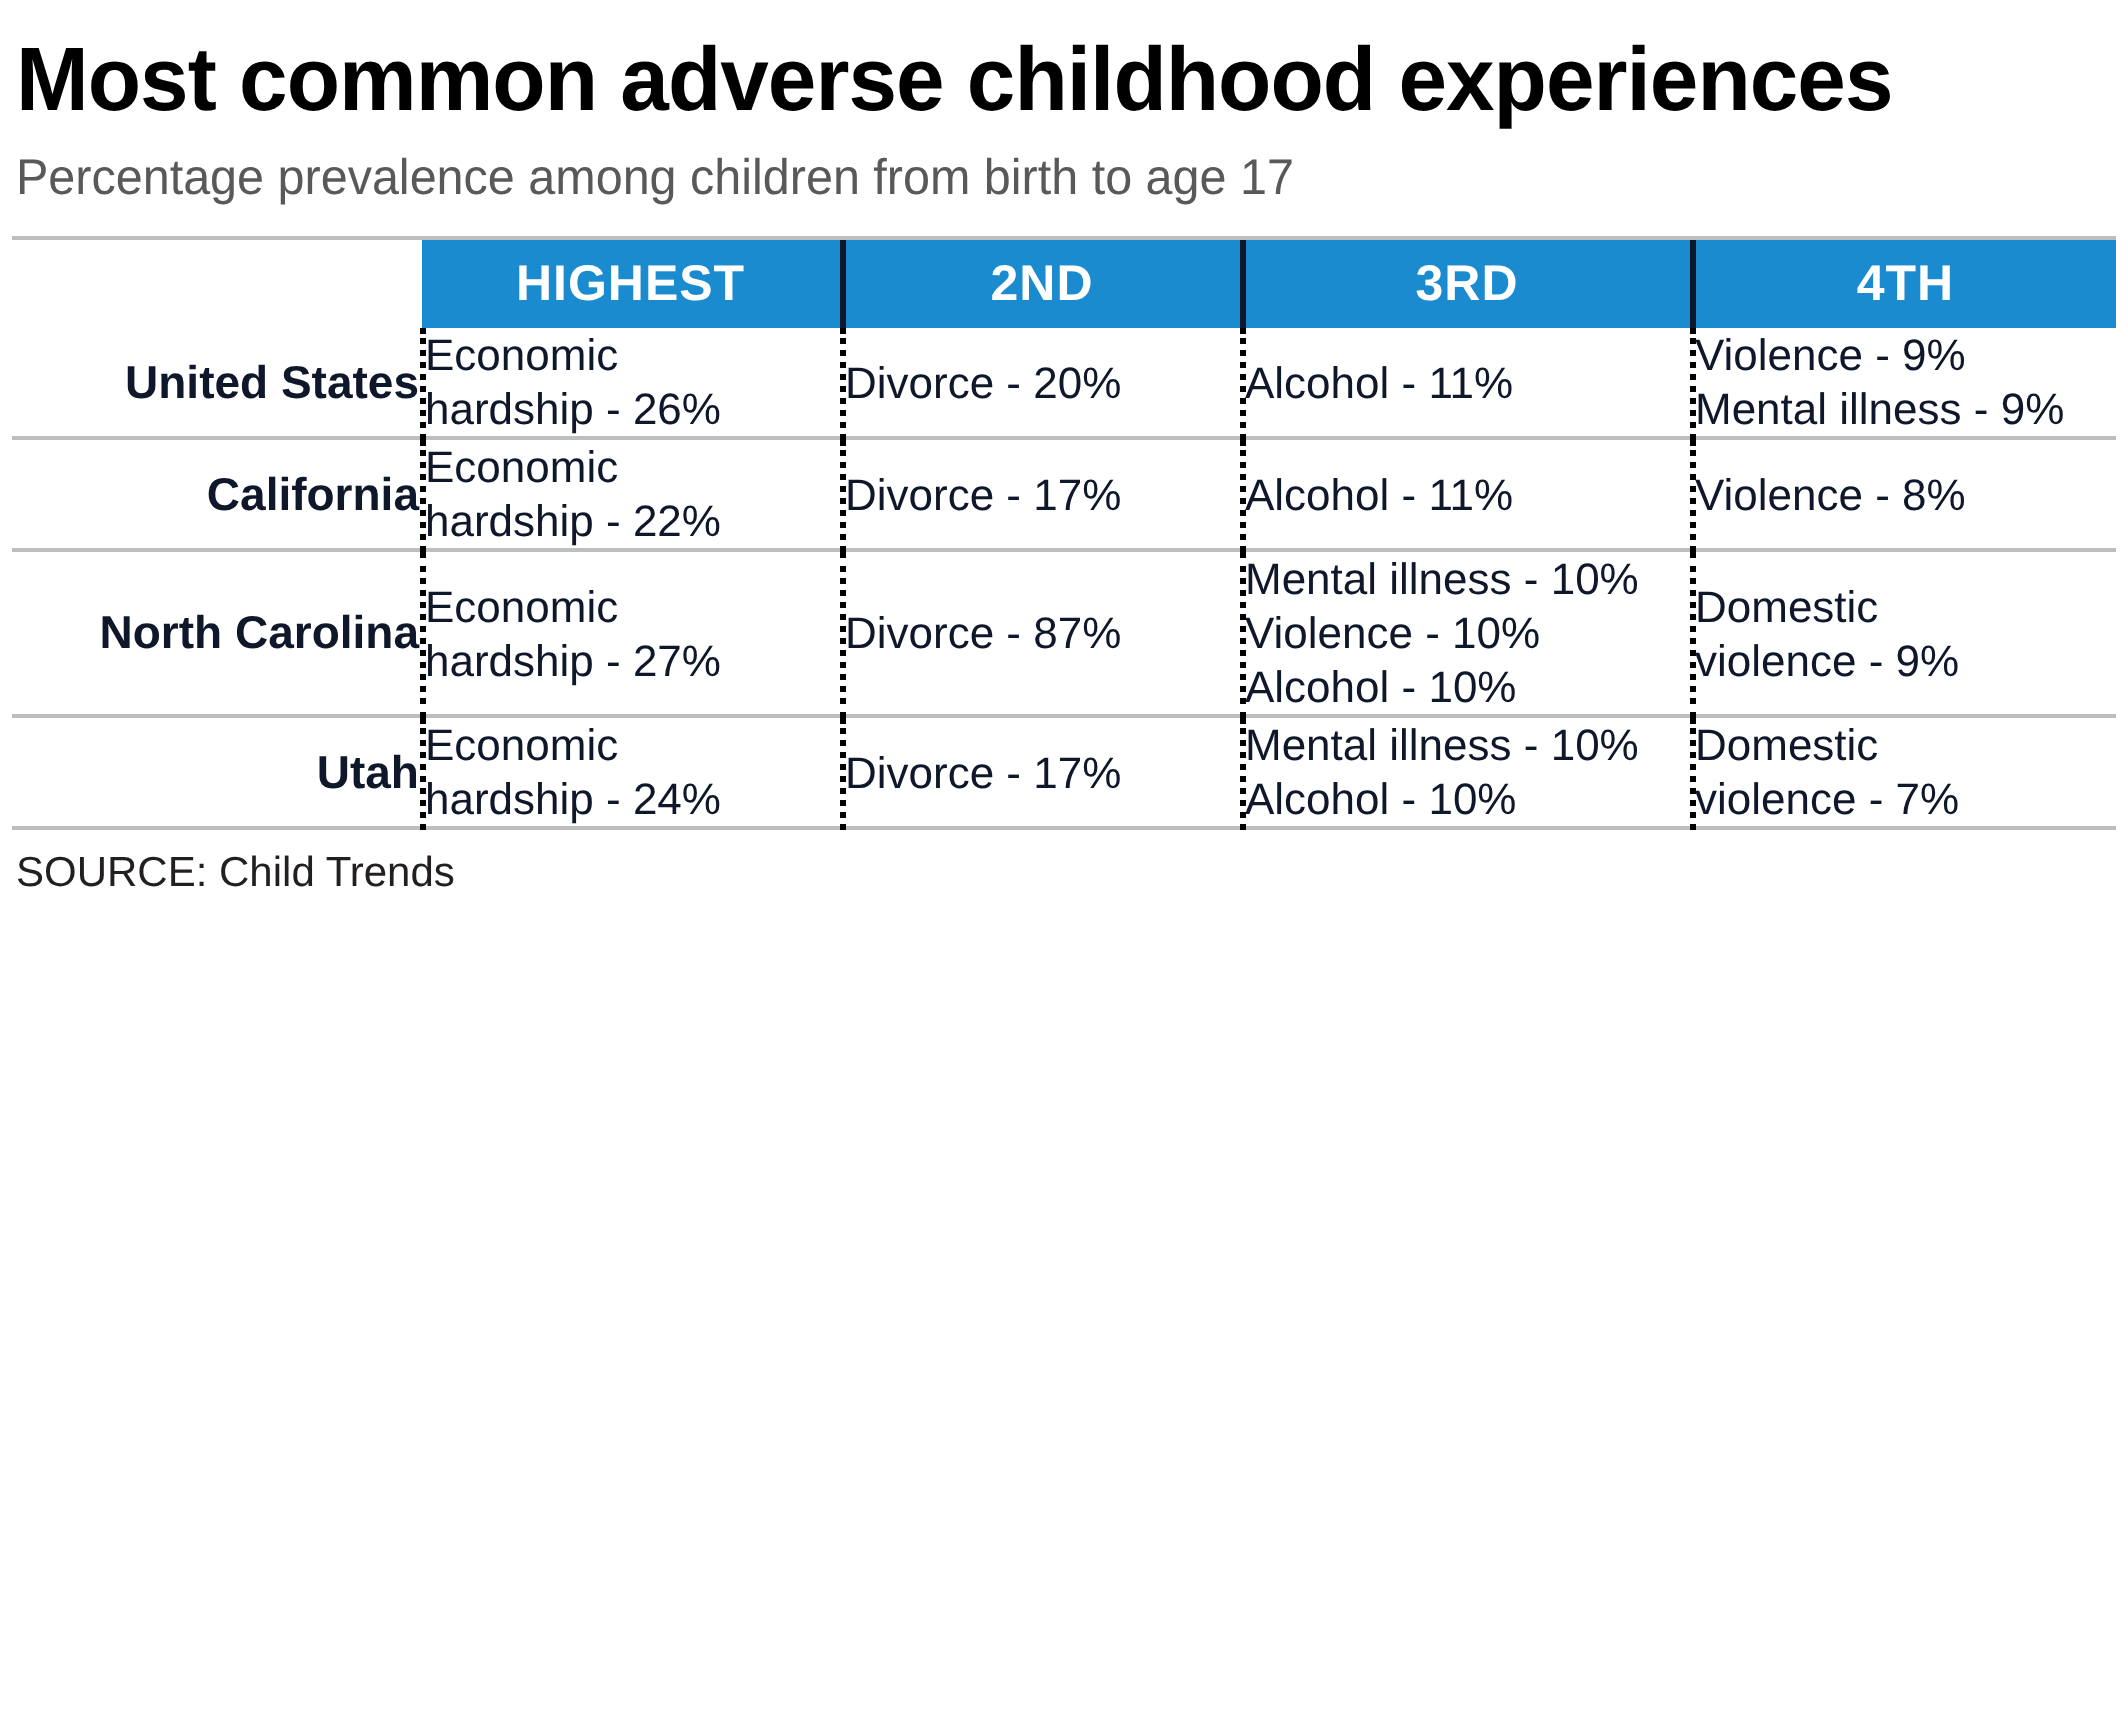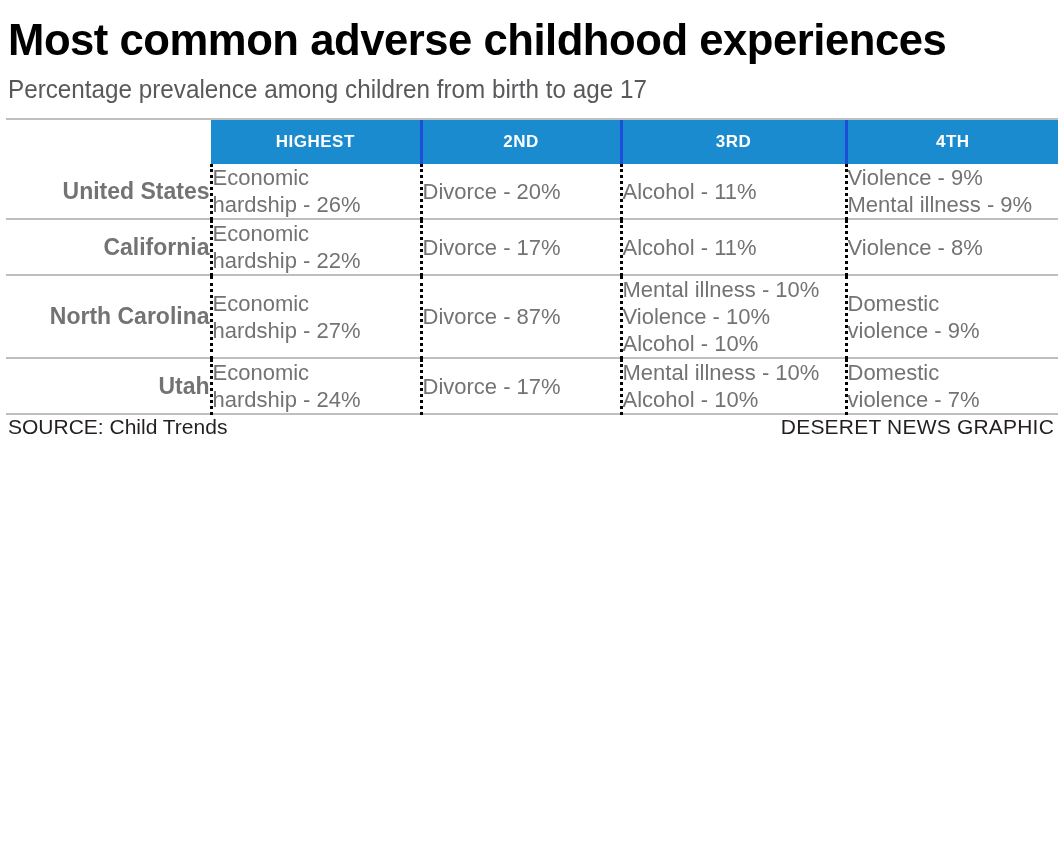--- a/index.html
+++ b/index.html
@@ -59,42 +59,42 @@
   table.grid th, table.grid td {
     vertical-align: middle;
     padding: 0;
   }
 
   
   thead th {
     background: #1b8bd0;
     color: #ffffff;
     font-weight: bold;
-    font-size: 17px;
+    font-size: 25px;
     letter-spacing: 0.5px;
     height: 44px;
   }
   thead th.corner {
     background: #ffffff;
   }
   thead th.hdr-cell {
-    border-left: 3px solid #1d4ed8;
+    border-left: 3px solid #0f172a;
   }
   thead th.hdr-first {
     border-left: none;
   }
 
   
   tbody tr {
     border-bottom: 2px solid #bcbec0;
   }
   tbody td {
     font-size: 22px;
     line-height: 27px;
-    color: #737373;
+    color: #0f172a;
   }
   td.state {
     font-weight: bold;
     font-size: 23px;
     text-align: right;
     padding-right: 12px;
     white-space: nowrap;
   }
   td.data {
     border-left: 3px dotted #000000;
@@ -111,20 +111,21 @@
   col.c1 { width: 210px; }
   col.c2 { width: 200px; }
   col.c3 { width: 225px; }
   col.c4 { width: 212px; }
 
   
   .footer {
     display: flex;
     justify-content: space-between;
     align-items: flex-end;
+    margin-top: 10px;
     padding: 0 4px 0 2px;
   }
   .source {
     font-size: 21px;
     color: #231f20;
   }
   .credit {
     font-size: 21px;
     color: #231f20;
     letter-spacing: 0.2px;
@@ -233,16 +234,15 @@
             <span class="cellline">violence - 7%</span>
           </td>
         </tr>
 
       </tbody>
     </table>
   </div>
 
   <div class="footer">
     <div class="source">SOURCE: Child Trends</div>
-    <div class="credit">DESERET NEWS GRAPHIC</div>
   </div>
 
 </div>
 
 </body></html>

